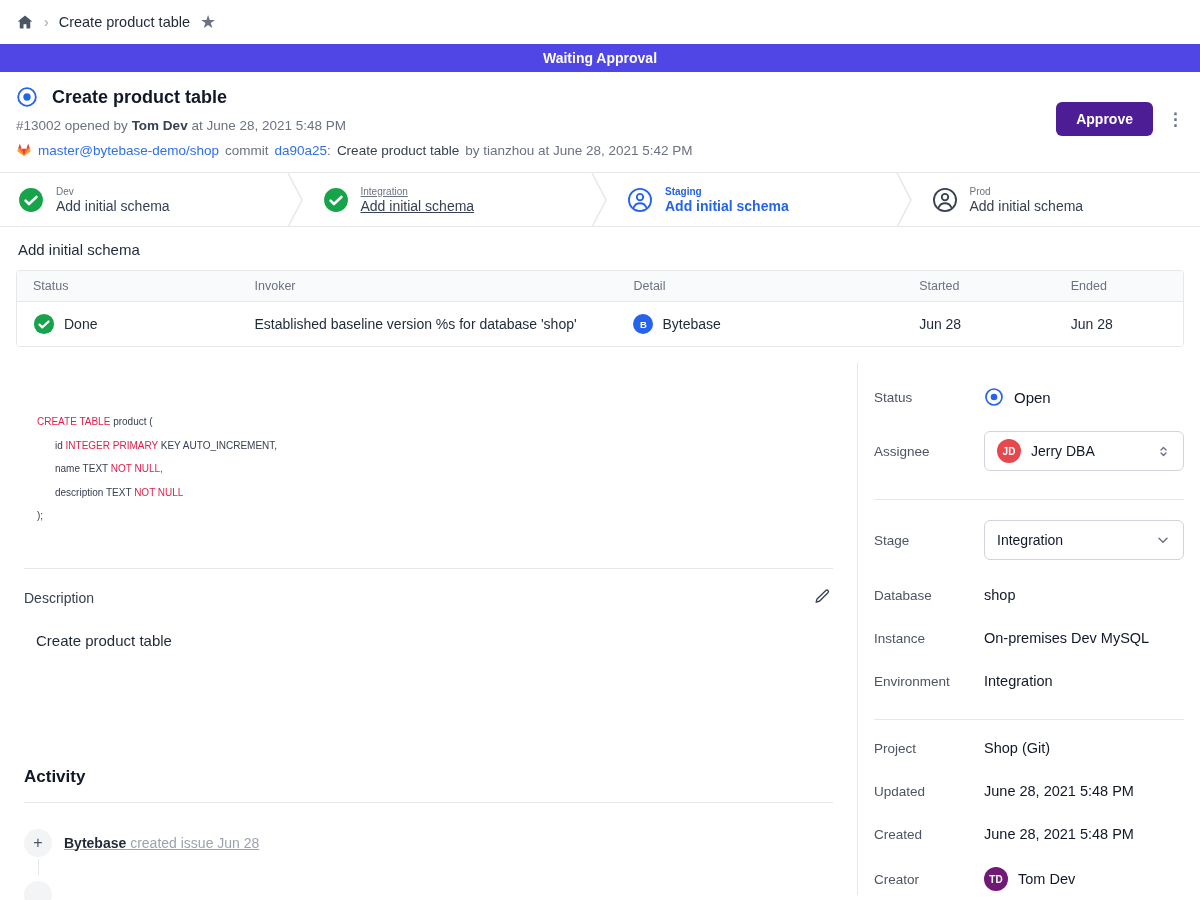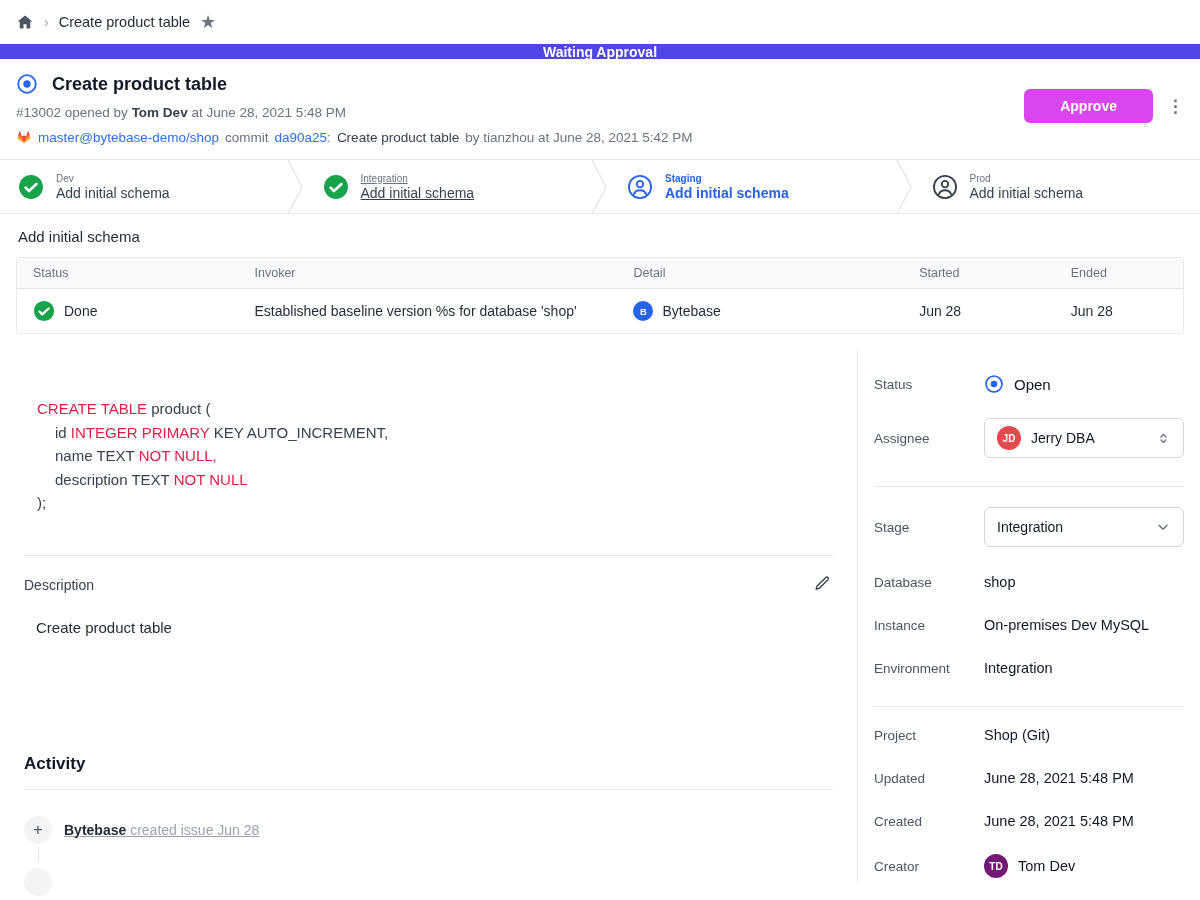--- a/index.html
+++ b/index.html
@@ -6,35 +6,35 @@
   html,body { width:1200px; height:900px; overflow:hidden; background:#fff;
     font-family:"Liberation Sans", sans-serif; color:#1f2937; }
 
   
   .crumbbar { height:44px; display:flex; align-items:center; padding:0 16px; background:#fff; }
   .crumbbar .sep { color:#9ca3af; font-size:14px; margin:0 10px; }
   .crumb-title { font-size:14.5px; color:#1f2937; }
   .crumb-star { color:#6b7280; font-size:18px; margin-left:10px; line-height:1; }
 
   
-  .banner { height:15px; display:flex; align-items:center; justify-content:center;
+  .banner { height:28px; display:flex; align-items:center; justify-content:center;
     color:#fff; font-size:14px; font-weight:bold; }
 
   
   .header { padding:14px 16px 14px; border-bottom:1px solid #e5e7eb; position:relative; }
   .title-row { display:flex; align-items:center; gap:14px; }
   .page-title { font-size:18px; font-weight:bold; color:#111827; }
   .meta-line { margin-top:10px; font-size:13.5px; color:#6b7280; }
   .meta-line .strong { color:#374151; font-weight:bold; }
   .commit-line { margin-top:9px; font-size:13.5px; color:#6b7280; display:flex; align-items:center; gap:6px; }
   .commit-line a { color:#2f6feb; text-decoration:none; }
   .commit-line .msg { color:#374151; }
   .header-actions { position:absolute; top:30px; right:16px; display:flex; align-items:center; gap:14px; }
-  .btn-approve { background:#d946ef; color:#fff; border:none; border-radius:6px;
-    font-size:14px; font-weight:bold; padding:9px 36px; cursor:pointer; font-family:inherit; }
+  .btn-approve { background:#4c1d95; color:#fff; border:none; border-radius:6px;
+    font-size:14px; font-weight:bold; padding:9px 20px; cursor:pointer; font-family:inherit; }
   .kebab { color:#6b7280; font-size:17px; font-weight:bold; letter-spacing:0; line-height:1;
     background:none; border:none; cursor:pointer; }
 
   
   .pipeline { height:54px; display:flex; align-items:stretch; border-bottom:1px solid #e5e7eb; }
   .stage { flex:1; display:flex; align-items:center; gap:12px; padding-left:18px; }
   .stage-texts { display:flex; flex-direction:column; gap:1px; }
   .stage-env { font-size:10px; color:#6b7280; }
   .stage-task { font-size:14px; color:#374151; }
   .stage.underlined .stage-env, .stage.underlined .stage-task { text-decoration:underline; }
@@ -56,21 +56,21 @@
   .avatar.md { width:24px; height:24px; font-size:10px; }
   .cell-invoker { display:flex; align-items:center; gap:9px; }
 
   
   .main { display:flex; height:532px; }
   .left-col { flex:1; padding:22px 24px 0; position:relative; }
   .right-col { width:343px; border-left:1px solid #e5e7eb; padding:22px 16px 0; }
 
   
   .sql-label { font-size:14px; color:#374151; margin-left:1px; }
-  .sql-code { margin:25px 0 0 13px; font-size:15px; line-height:23.5px; color:#374151; }
+  .sql-code { margin:25px 0 0 13px; font-size:10px; line-height:23.5px; color:#374151; }
   .sql-line span { white-space:pre; }
   .sql-line.ind { margin-left:18px; }
   .kw { color:#e11d48; }
 
   .h-divider { border:none; border-top:1px solid #e5e7eb; margin-top:40px; }
 
   
   .desc-header { margin-top:17px; display:flex; align-items:center; justify-content:space-between; }
   .desc-label { font-size:14px; color:#374151; }
   .edit-btn { background:none; border:none; cursor:pointer; padding:2px; }

